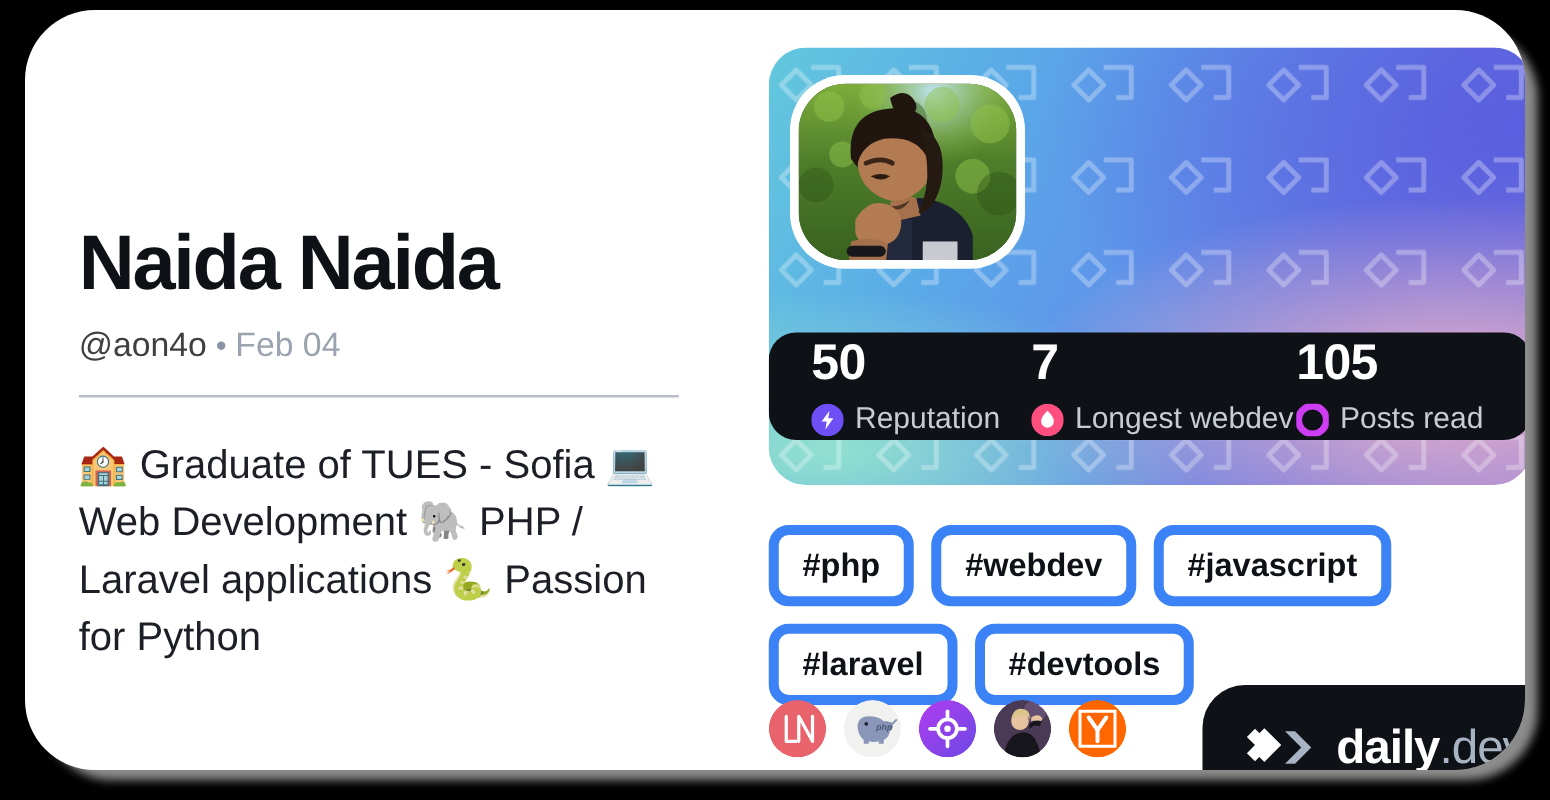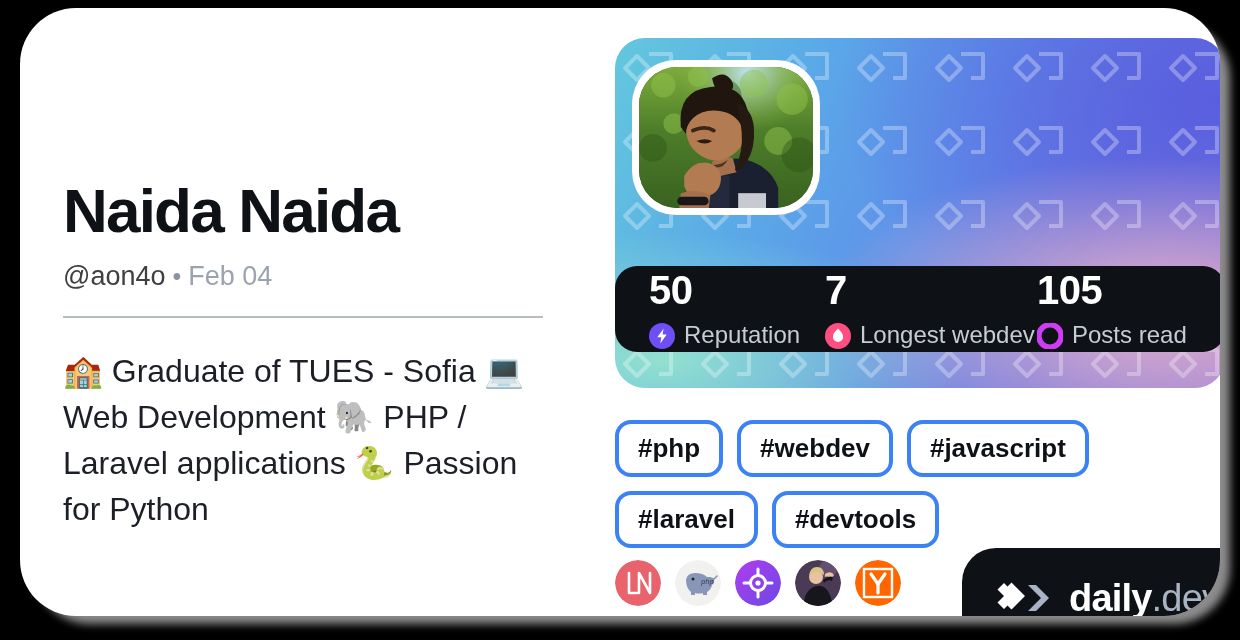--- a/index.html
+++ b/index.html
@@ -141,21 +141,21 @@
   }
 
   
   .tags {
     position:absolute;
     left:0px; top:382px;
     width:610px;
     display:flex; flex-wrap:wrap; gap:14px;
   }
   .tag {
-    border:4px solid #3b82f6;
+    border:8px solid #3b82f6;
     border-radius:16px;
     padding:10px 19px;
     font-size:26px;
     font-weight:700;
     color:#0E1217;
     line-height:1.12;
     background:#fff;
     white-space:nowrap;
   }
 

